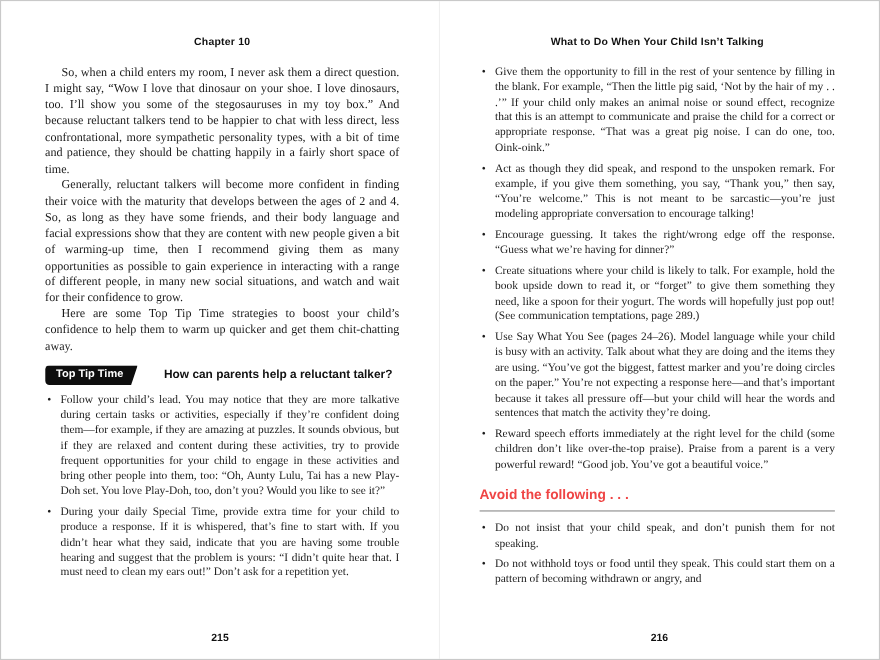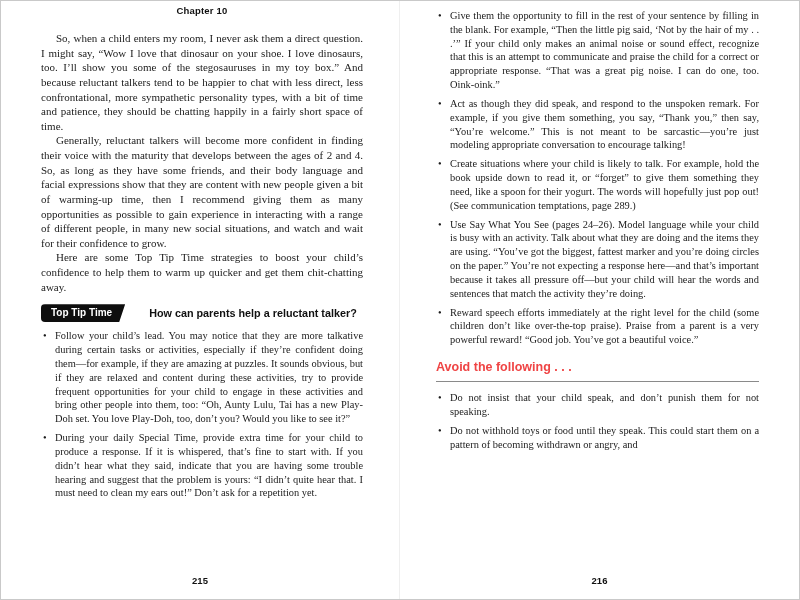--- a/index.html
+++ b/index.html
@@ -11,21 +11,21 @@
     background: #ffffff;
     display: flex;
     font-family: "Liberation Serif", serif;
     color: #1b1b1b;
     overflow: hidden;
   }
   .page {
     position: relative;
     width: 50%;
     box-sizing: border-box;
-    padding-top: 4px;
+    padding-top: 32px;
   }
   .page-left  { padding-left: 40px; padding-right: 36px; border-right: 1px solid #efefef; }
   .page-right { padding-left: 36px; padding-right: 40px; }
   .running-head {
     font-family: "Liberation Sans", sans-serif;
     font-weight: bold;
     font-size: 9.5px;
     letter-spacing: 0.2px;
     text-align: center;
     margin-bottom: 15px;
@@ -116,24 +116,26 @@
 
     <ul class="bullets">
       <li>Follow your child’s lead. You may notice that they are more talkative during certain tasks or activities, especially if they’re confident doing them—for example, if they are amazing at puzzles. It sounds obvious, but if they are relaxed and content during these activities, try to provide frequent opportunities for your child to engage in these activities and bring other people into them, too: “Oh, Aunty Lulu, Tai has a new Play-Doh set. You love Play-Doh, too, don’t you? Would you like to see it?”</li>
       <li>During your daily Special Time, provide extra time for your child to produce a response. If it is whispered, that’s fine to start with. If you didn’t hear what they said, indicate that you are having some trouble hearing and suggest that the problem is yours: “I didn’t quite hear that. I must need to clean my ears out!” Don’t ask for a repetition yet.</li>
     </ul>
 
     <div class="page-number">215</div>
   </div>
 
   <div class="page page-right">
+    <div class="running-head">What to Do When Your Child Isn’t Talking</div>
 
     <ul class="bullets">
       <li>Give them the opportunity to fill in the rest of your sentence by filling in the blank. For example, “Then the little pig said, ‘Not by the hair of my . . .’” If your child only makes an animal noise or sound effect, recognize that this is an attempt to communicate and praise the child for a correct or appropriate response. “That was a great pig noise. I can do one, too. Oink-oink.”</li>
       <li>Act as though they did speak, and respond to the unspoken remark. For example, if you give them something, you say, “Thank you,” then say, “You’re welcome.” This is not meant to be sarcastic—you’re just modeling appropriate conversation to encourage talking!</li>
+      <li>Encourage guessing. It takes the right/wrong edge off the response. “Guess what we’re having for dinner?”</li>
       <li>Create situations where your child is likely to talk. For example, hold the book upside down to read it, or “forget” to give them something they need, like a spoon for their yogurt. The words will hopefully just pop out! (See communication temptations, page 289.)</li>
       <li>Use Say What You See (pages 24–26). Model language while your child is busy with an activity. Talk about what they are doing and the items they are using. “You’ve got the biggest, fattest marker and you’re doing circles on the paper.” You’re not expecting a response here—and that’s important because it takes all pressure off—but your child will hear the words and sentences that match the activity they’re doing.</li>
       <li>Reward speech efforts immediately at the right level for the child (some children don’t like over-the-top praise). Praise from a parent is a very powerful reward! “Good job. You’ve got a beautiful voice.”</li>
     </ul>
 
     <div class="avoid-heading">Avoid the following . . .</div>
 
     <ul class="bullets avoid-list">
       <li>Do not insist that your child speak, and don’t punish them for not speaking.</li>
       <li>Do not withhold toys or food until they speak. This could start them on a pattern of becoming withdrawn or angry, and</li>

